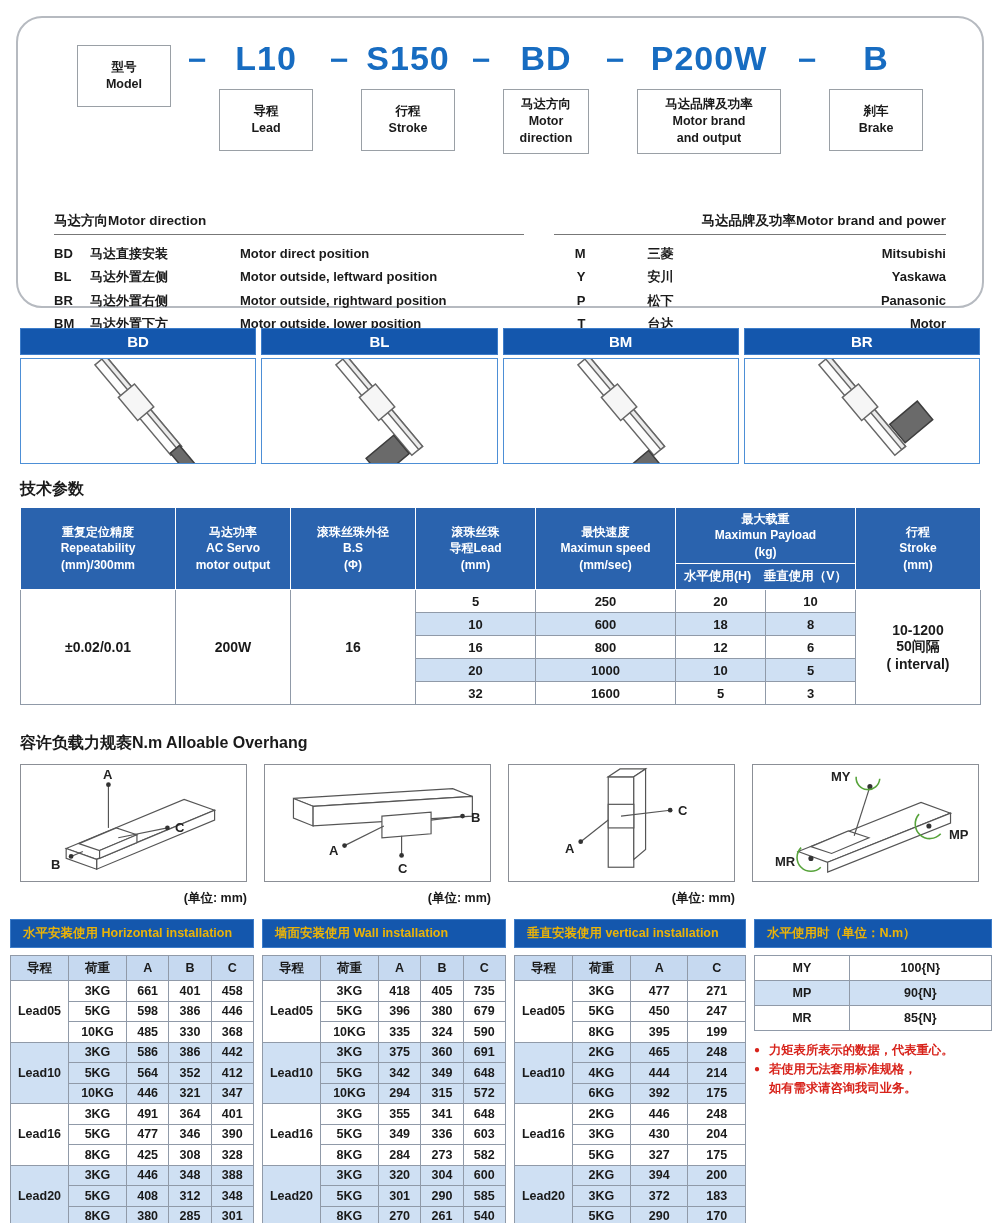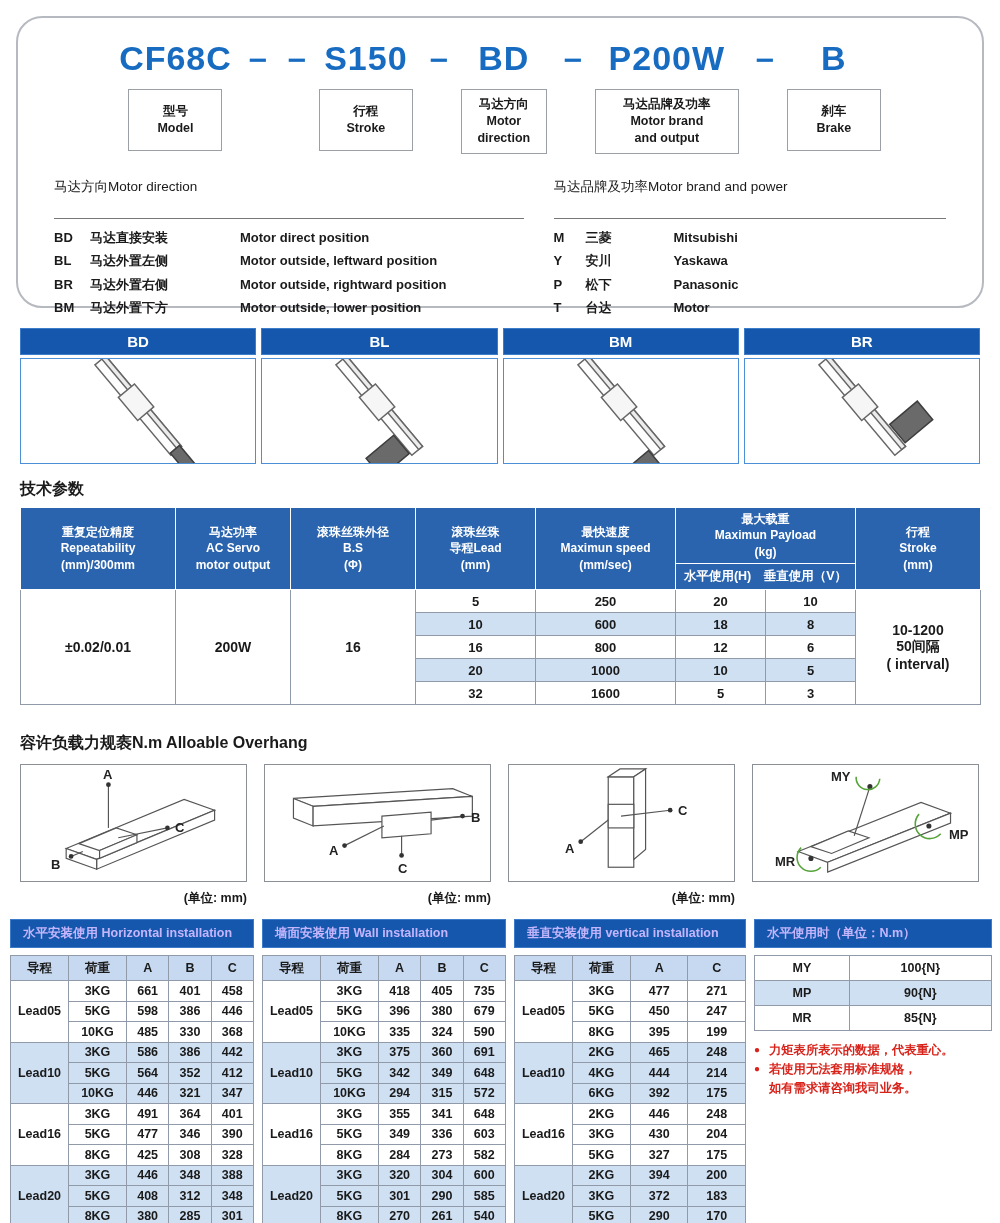--- a/index.html
+++ b/index.html
@@ -22,24 +22,25 @@
   .dash { width: 30px; text-align: center; }
   .label-box {
     margin-top: 9px; border: 1.5px solid #9aa0a6; background: #fff;
     min-height: 62px; padding: 6px 6px; display: flex; flex-direction: column;
     justify-content: center; align-items: center; font-size: 12.5px; line-height: 1.35;
     font-weight: 600; text-align: center;
   }
   .w78 { width: 94px; } .w84 { width: 86px; } .w150 { width: 144px; }
   .defs { display: flex; margin: 24px 2px 0 2px; }
   .def-col-left { width: 56%; padding-right: 30px; }
-  .def-col-right { width: 44%; }
+  .def-col-right { width: 44%; text-align: right; }
   .def-title {
-    font-size: 13.5px; font-weight: normal; padding-bottom: 22px; margin-bottom: 7px;
+    font-size: 13.5px; font-weight: bold; padding-bottom: 4px; margin-bottom: 7px;
     border-bottom: 1.5px solid #777;
+    margin-top: 34px;
   }
   .def-row { display: grid; font-size: 13px; font-weight: 600; line-height: 23.5px; }
   .def-col-left .def-row { grid-template-columns: 36px 150px 1fr; }
   .def-col-right .def-row { grid-template-columns: 32px 88px 1fr; }
   .def-code { font-weight: bold; }
   
   .gallery { margin: 20px 20px 0 20px; display: flex; gap: 5px; }
   .panel { flex: 1; }
   .panel-head {
     background: #1457ad; color: #fff; font-weight: bold; font-size: 15px;
@@ -75,21 +76,21 @@
     position: absolute; font-size: 13px; font-weight: bold; color: #222;
   }
   .captions { margin: 8px 11px 12px 20px; display: flex; gap: 17px; }
   .cap { width: 227px; text-align: right; font-size: 12.5px; font-weight: bold; }
   .cap.empty { visibility: hidden; }
   
   .bottom { margin: 12px 8px 0 10px; display: flex; gap: 8px; }
   .btable { }
   .bt1 { width: 246px; } .bt2 { width: 246px; } .bt3 { width: 234px; } .bt4 { width: 240px; }
   .bar {
-    background: #1457ad; color: #c4b5fd; font-size: 12.5px; font-weight: bold;
+    background: #1457ad; color: #eab308; font-size: 12.5px; font-weight: bold;
     padding: 5px 0 5px 12px; border: 1px solid #3c7cc9;
   }
   .btable table { margin-top: 7px; width: 100%; border-collapse: collapse; table-layout: fixed; }
   .btable th {
     background: #c6d9f0; border: 1px solid #909aa8; font-size: 12.5px; font-weight: bold;
     height: 25px; text-align: center;
   }
   .btable td {
     border: 1px solid #909aa8; font-size: 12.5px; font-weight: bold; text-align: center;
     height: 20.5px; padding: 0 2px; background: #fff;
@@ -101,27 +102,33 @@
   .note { display: flex; }
   .note .bullet { width: 15px; font-size: 10px; padding-top: 1px; }
   .note .ntext { flex: 1; }
 </style>
 </head>
 <body>
 
 <div class="top-card">
   <div class="model-strip">
     <div class="unit">
-      <div class="code">CF68C</div>
       <div class="label-box w78">
         <span>型号</span>
         <span>Model</span>
       </div>
     </div>
     <div class="dash">－</div>
+    <div class="unit">
+      <div class="code">L10</div>
+      <div class="label-box w78">
+        <span>导程</span>
+        <span>Lead</span>
+      </div>
+    </div>
     <div class="dash">－</div>
     <div class="unit">
       <div class="code">S150</div>
       <div class="label-box w78">
         <span>行程</span>
         <span>Stroke</span>
       </div>
     </div>
     <div class="dash">－</div>
     <div class="unit">

